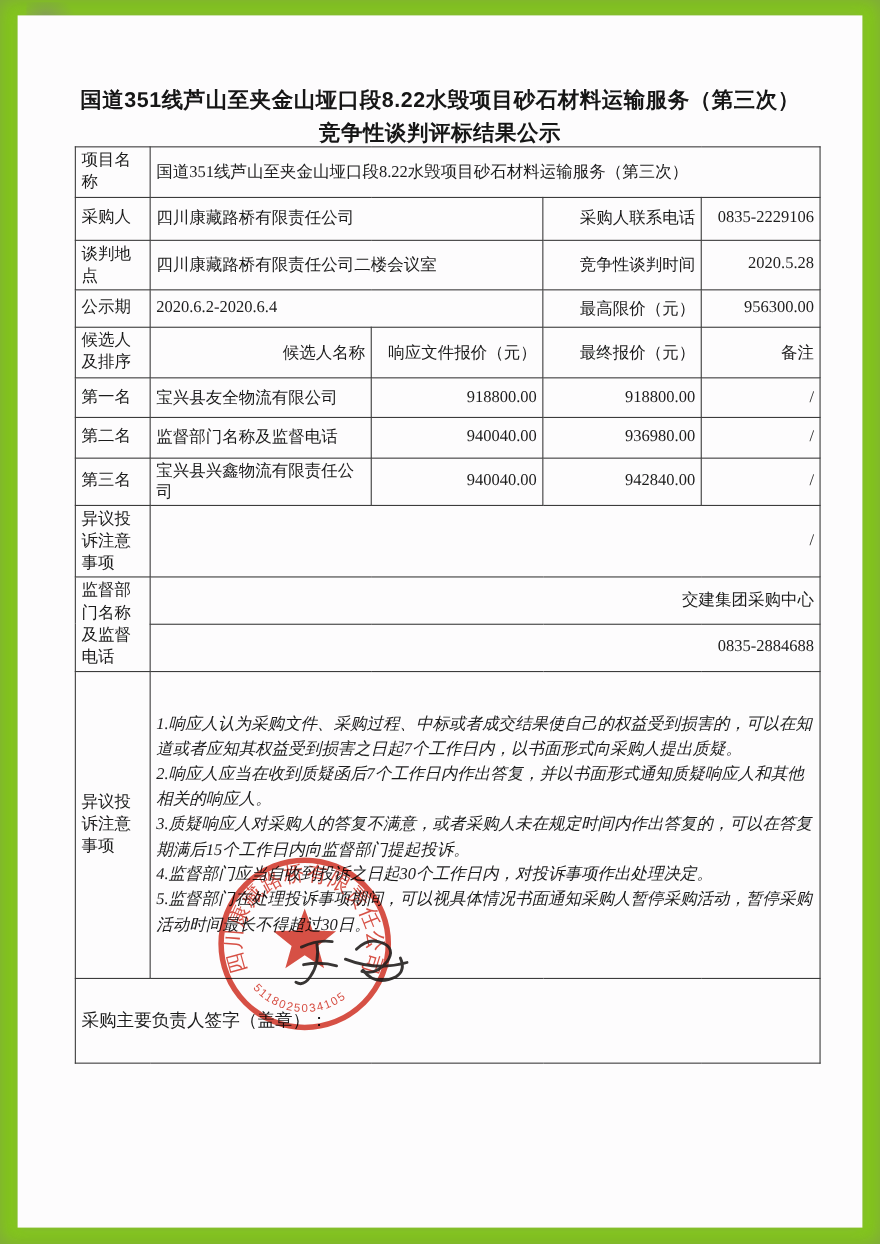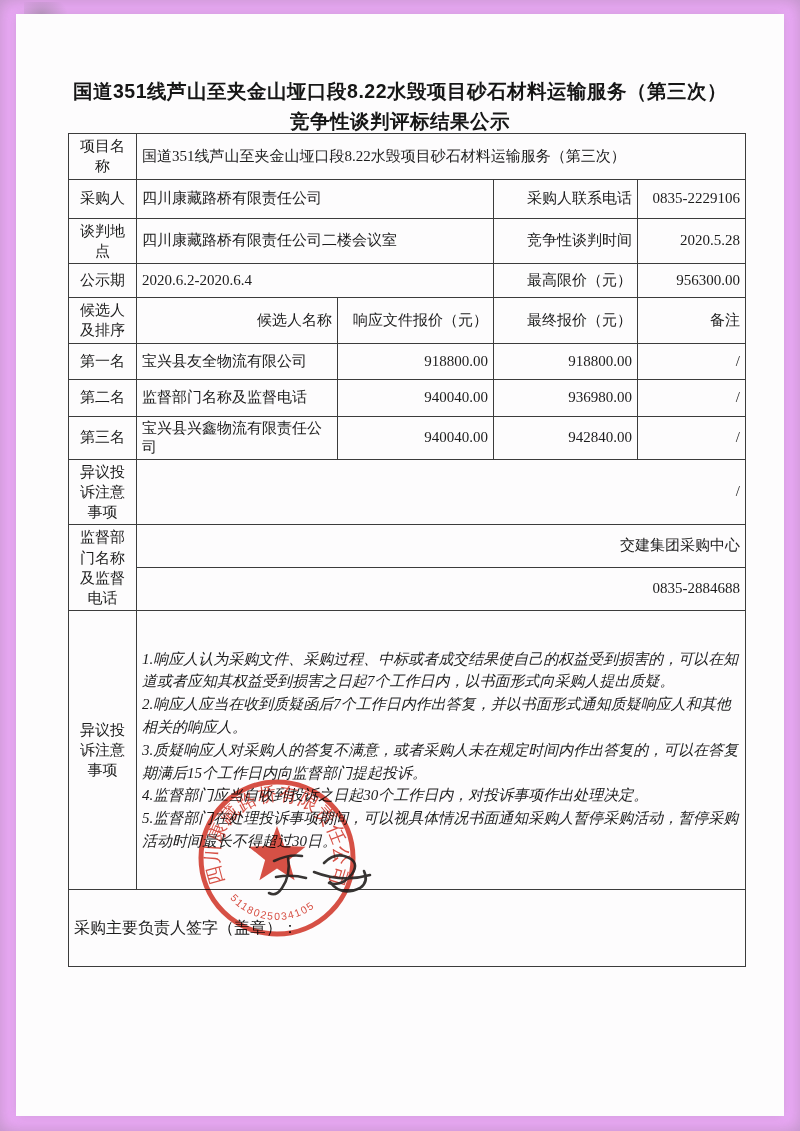--- a/index.html
+++ b/index.html
@@ -5,21 +5,21 @@
   html,body{margin:0;padding:0;}
   body{
     width:800px;height:1131px;
     background:#ffffff;
     font-family:"Liberation Serif","DejaVu Serif",serif;
     color:#1c1c1c;
     overflow:hidden;
   }
   .scan{
     position:relative;width:800px;height:1131px;
-    background:#f0abfc;
+    background:#84cc16;
     box-shadow:inset 0 0 18px rgba(120,112,120,.45);
   }
   .page{
     position:absolute;left:16px;top:14px;width:768px;height:1102px;
     background:#fdfcfd;
     box-shadow:0 0 10px rgba(140,135,142,.35);
   }
   .corner-mark{
     position:absolute;left:24px;top:2px;width:44px;height:30px;
     background:radial-gradient(ellipse at 40% 40%, rgba(130,125,132,.45), rgba(130,125,132,0) 70%);
@@ -36,21 +36,21 @@
     position:absolute;left:52px;top:119px;
     border-collapse:collapse;table-layout:fixed;width:677px;
     font-size:15px;
   }
   table.tbl td{
     border:1.6px solid #3c3c3c;
     vertical-align:middle;
     padding:2px 5px;
     overflow:hidden;
   }
-  td.lab{padding:2px 3px 2px 5px;text-align:center;line-height:1.35;}
+  td.lab{padding:2px 3px 2px 5px;text-align:left;line-height:1.35;}
   td.val-left{text-align:left;padding-left:8px;}
   td.cent{text-align:right;}
   td.notes{padding:10px 12px;line-height:1.52;font-style:italic;}
   td.notes p{margin:0;}
   td.sig{padding-left:8px;font-size:16px;}
   .seal-svg{position:absolute;left:179px;top:762px;pointer-events:none;mix-blend-mode:multiply;}
   .sig-svg{position:absolute;left:248px;top:823px;pointer-events:none;}
   .seal-text{font-family:"Liberation Sans","DejaVu Sans",sans-serif;}
 </style>
 </head>

